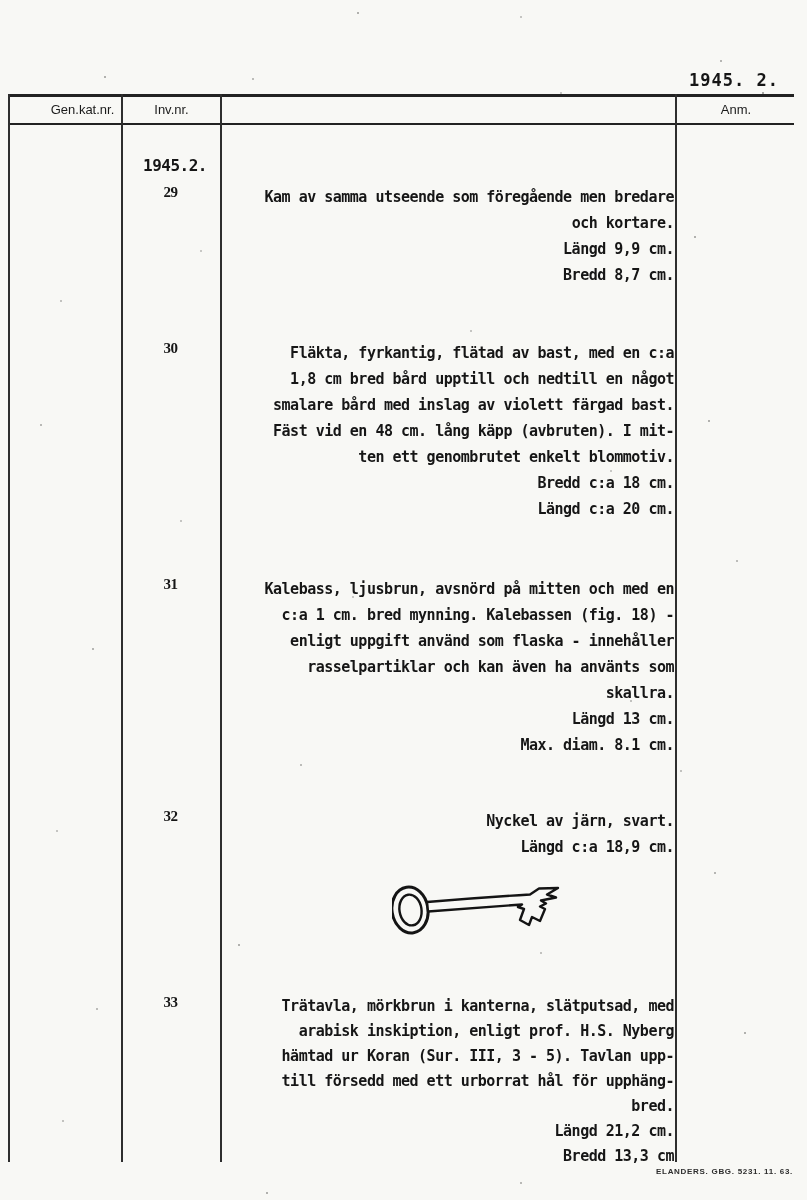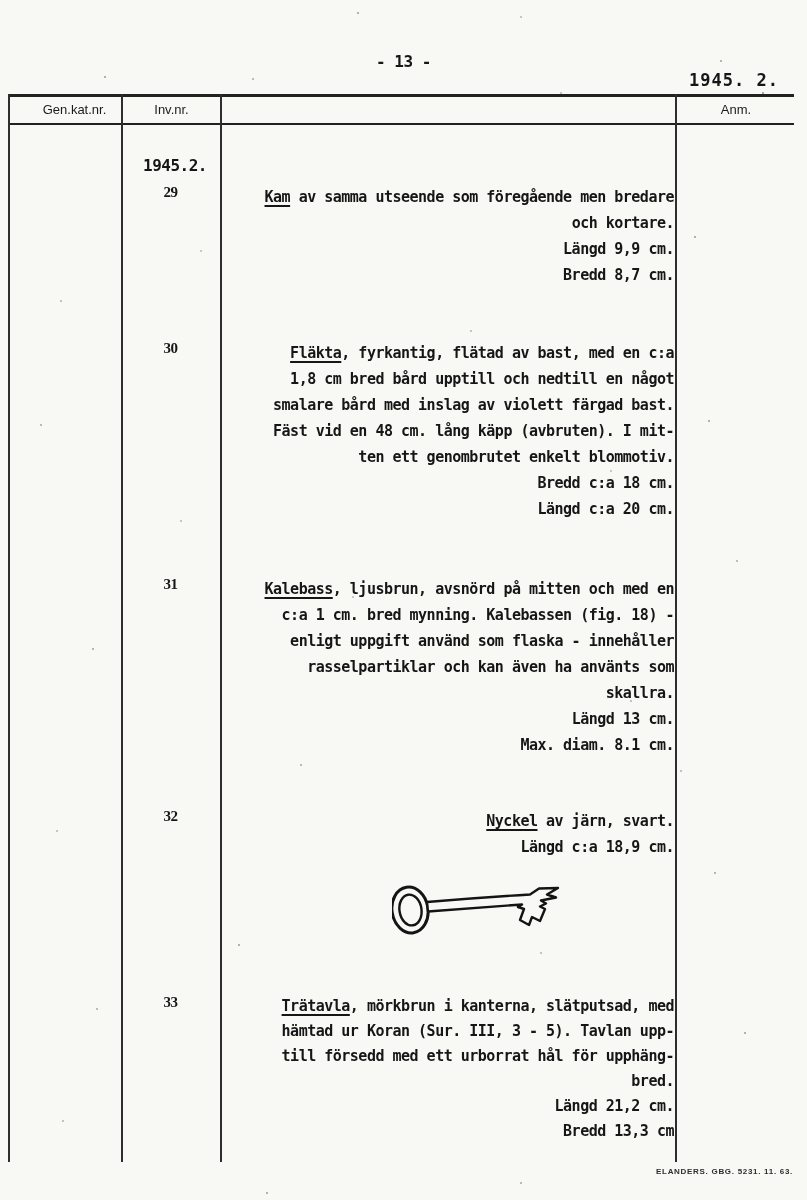--- a/index.html
+++ b/index.html
@@ -25,33 +25,33 @@
   .rule-h { background:#222; }
   .rule-top { left:8px; top:94px; width:786px; height:3px; }
   .rule-header-bottom { left:8px; top:123px; width:786px; height:2px; }
   .rule-v { background:#2e2e2e; width:2px; top:94px; height:1068px; }
   .v-left   { left:8px; }
   .v-col1   { left:121px; }
   .v-col2   { left:220px; }
   .v-anm    { left:675px; }
 
   .col-head { top:102px; font-size:13px; text-align:center; }
-  .head-genkat { left:8px;   width:133px; }
+  .head-genkat { left:16px;   width:133px; }
   .head-inv    { left:123px; width:97px;  }
   .head-anm    { left:677px; width:118px; }
 
   .inv-group { left:143px; top:156px; font-size:16px; }
 
   .inv-nr { left:121px; width:99px; text-align:center; font-size:15px;font-family:Liberation Serif, serif; }
 
   .entry-text { left:262px; width:412px; }
   .entry-text .line { line-height:26px; white-space:nowrap; }
   .entry-text .first { text-indent:-20px; }
   .entry-33 .line { line-height:25px; }
-  .term { text-decoration:underline; text-decoration-thickness:2px; text-underline-offset:3px;padding-left:19px; }
+  .term { text-decoration-thickness:2px; text-underline-offset:3px;padding-left:19px; }
 
   .key-figure { left:392px; top:876px; width:178px; height:62px; }
 
   .printer-mark { right:14px; top:1167px; font-family:"Liberation Sans", sans-serif;
                   font-size:8px; font-weight:bold; letter-spacing:0.7px; color:#2e2e2e; }
 
   
   .noise { left:0; top:0; width:2px; height:2px; border-radius:50%; background:transparent;
     box-shadow:
       357px 12px 0 0 #9a9a96, 520px 16px 0 0 #b4b4b0, 252px 78px 0 0 #a8a8a4,
@@ -66,21 +66,20 @@
       610px 470px 0 0 #b8b8b4, 200px 250px 0 0 #b8b8b4, 680px 770px 0 0 #b0b0ac;
   }
 </style>
 </head>
 <body>
 
 <div class="page">
 
   <div class="abs noise"></div>
 
-  <div class="abs tw page-number">- 13 -</div>
   <div class="abs tw year-label">1945. 2.</div>
 
   <div class="abs rule-h rule-top"></div>
   <div class="abs rule-h rule-header-bottom"></div>
   <div class="abs rule-v v-left"></div>
   <div class="abs rule-v v-col1"></div>
   <div class="abs rule-v v-col2"></div>
   <div class="abs rule-v v-anm"></div>
 
   <div class="abs print col-head head-genkat">Gen.kat.nr.</div>
@@ -135,20 +134,21 @@
              L154,27.5 L148,30.5 L153,33
              L148,45 L140,41 L137,49 L128,44 L132,33
              L126,31 L130,28.5 L36,35.5 Z"></path>
       </g>
     </svg>
   </div>
 
   <div class="abs tw inv-nr" style="top:994px">33</div>
   <div class="abs tw entry-text entry-33" style="top:994px">
     <div class="line first"><span class="term">Trätavla</span><span>, mörkbrun i kanterna, slätputsad, med</span></div>
+    <div class="line">arabisk inskiption, enligt prof. H.S. Nyberg</div>
     <div class="line">hämtad ur Koran (Sur. III, 3 - 5). Tavlan upp-</div>
     <div class="line">till försedd med ett urborrat hål för upphäng-</div>
     <div class="line">bred.</div>
     <div class="line">Längd 21,2 cm.</div>
     <div class="line">Bredd 13,3 cm</div>
   </div>
 
   <div class="abs printer-mark">ELANDERS. GBG. 5231. 11. 63.</div>
 
 </div>

